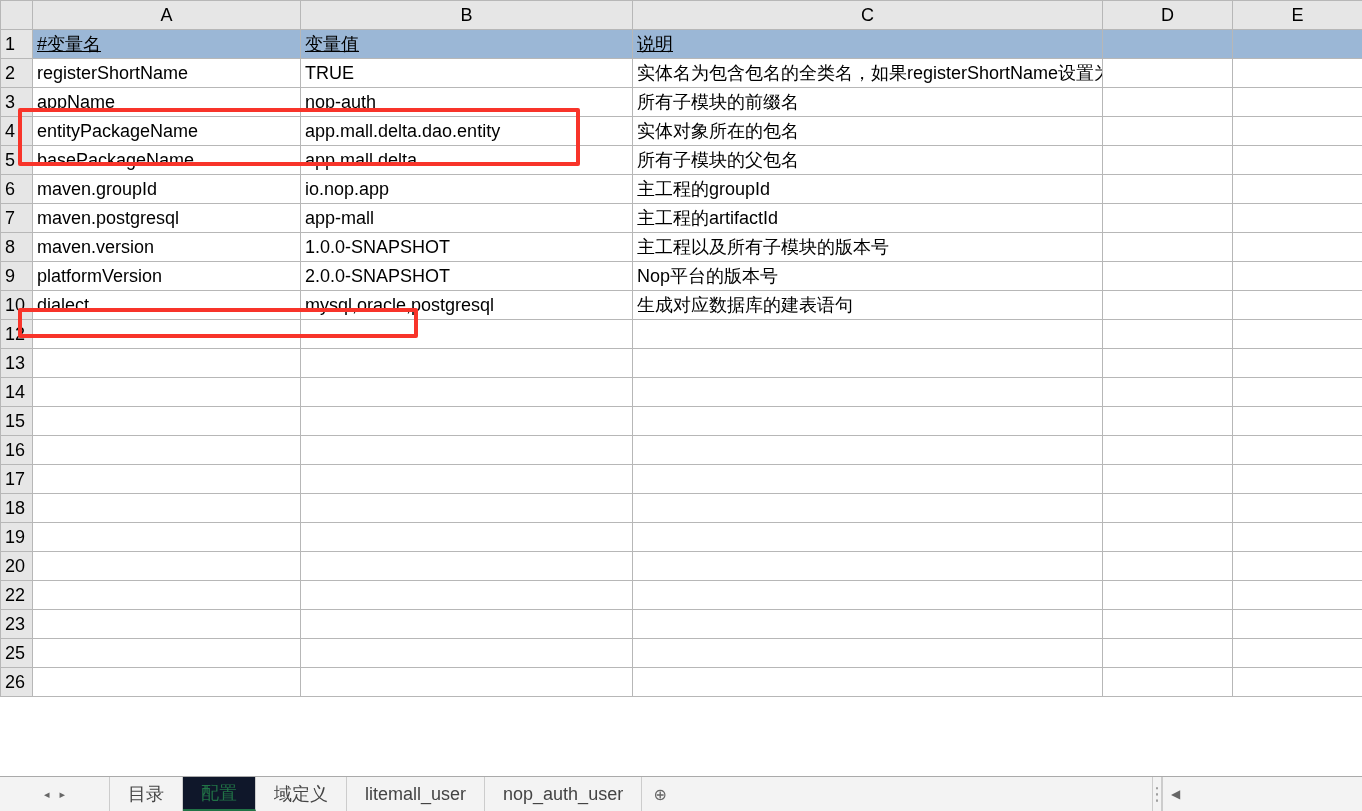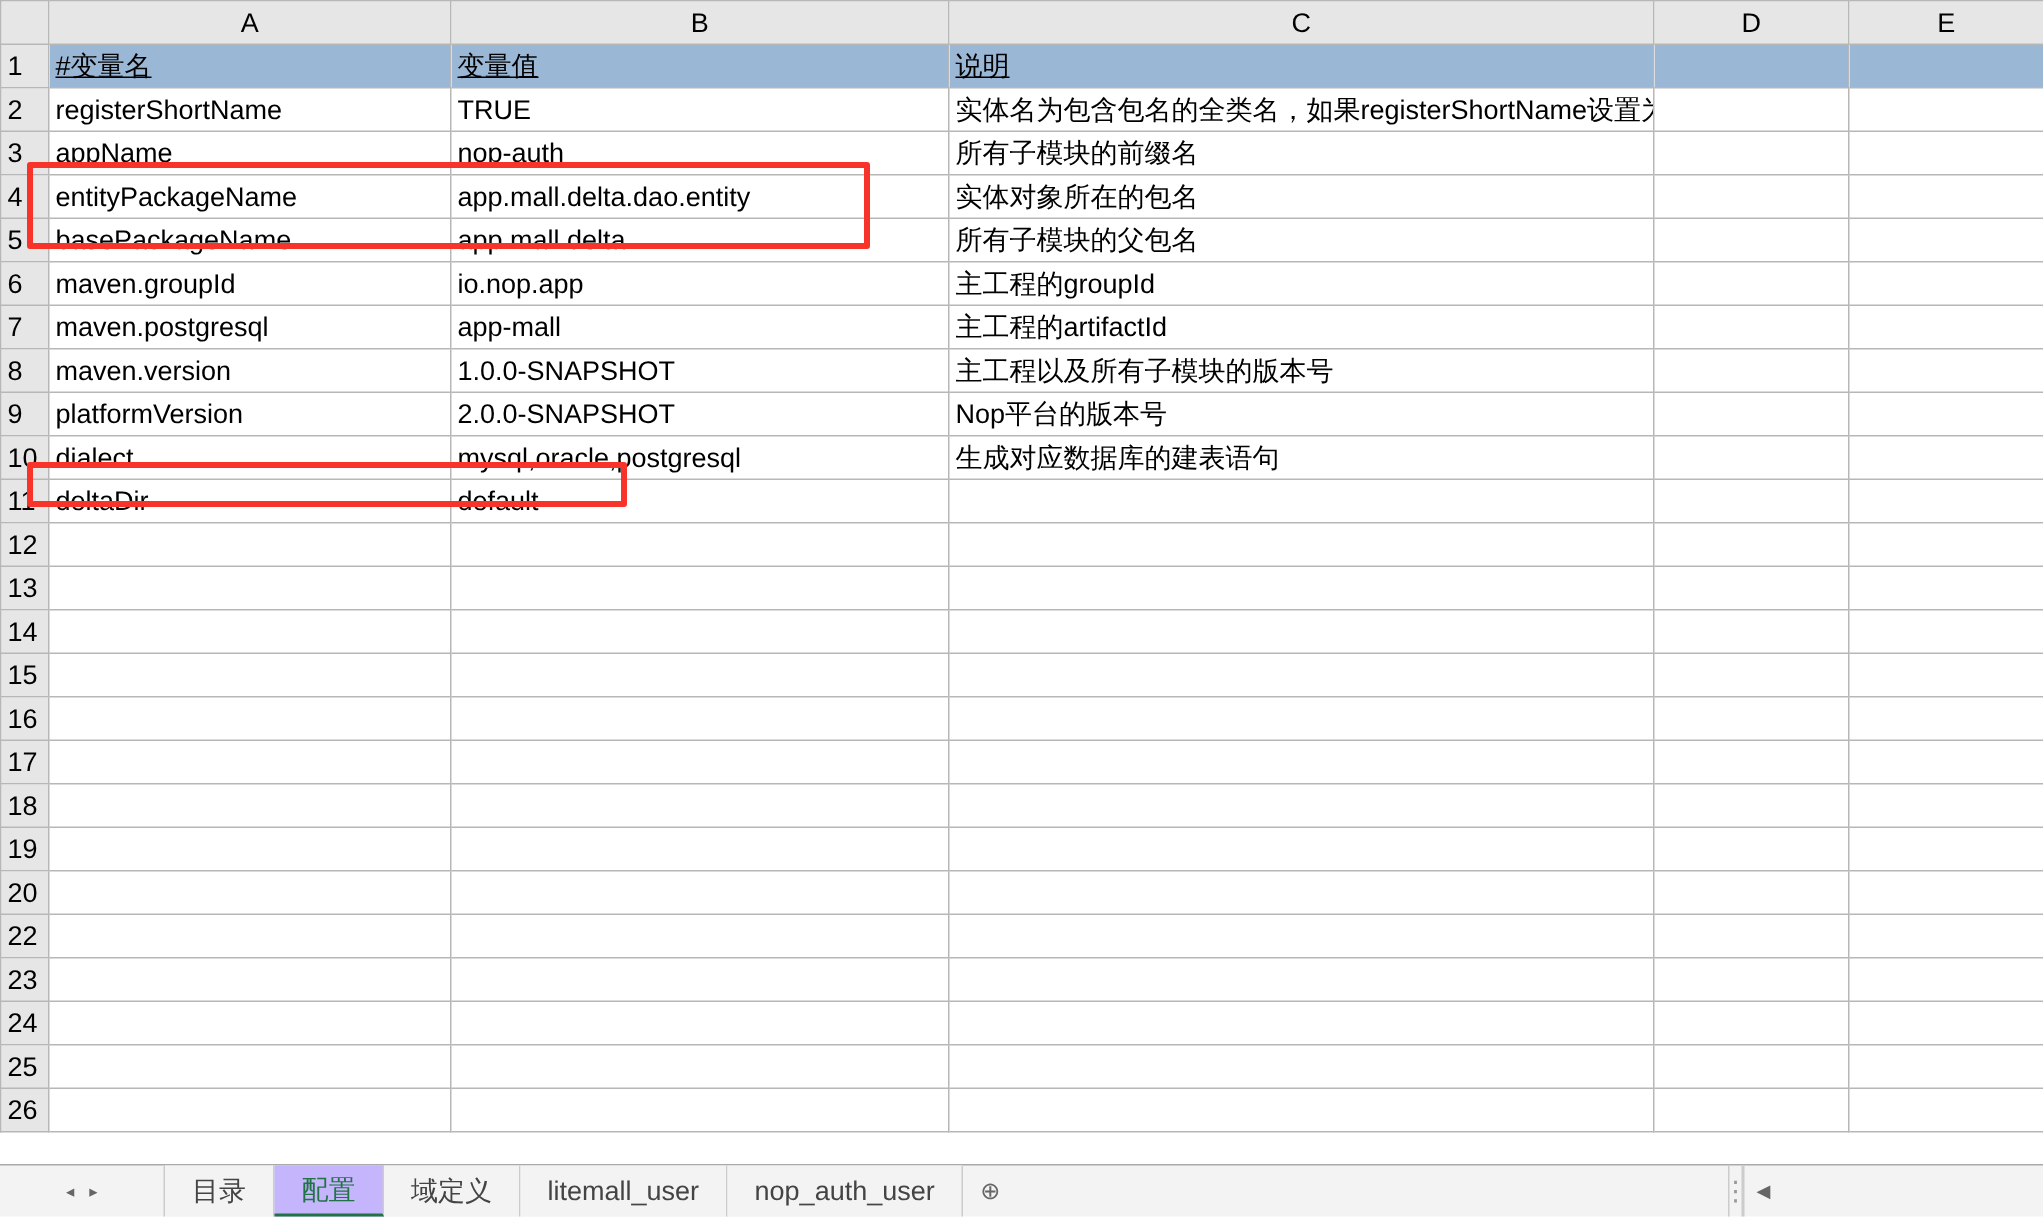--- a/index.html
+++ b/index.html
@@ -123,21 +123,21 @@
   .tab {
     padding: 0 18px;
     display: flex;
     align-items: center;
     border-right: 1px solid #ccc;
     background: #f3f3f3;
     color: #444;
     cursor: default;
   }
   .tab.active {
-    background: #c4b5fd;
+    background: #0f172a;
     color: #217346;
     border-bottom: 2px solid #217346;
   }
   .tab-add {
     width: 36px;
     display: flex;
     align-items: center;
     justify-content: center;
     color: #666;
     font-size: 16px;
@@ -277,28 +277,20 @@
 
     <tr>
       <td class="rownum">10</td>
       <td class="cell">dialect</td>
       <td class="cell">mysql,oracle,postgresql</td>
       <td class="cell">生成对应数据库的建表语句</td>
       <td class="cell"></td>
       <td class="cell"></td>
     </tr>
 
-    <tr>
-      <td class="rownum">11</td>
-      <td class="cell">deltaDir</td>
-      <td class="cell">default</td>
-      <td class="cell"></td>
-      <td class="cell"></td>
-      <td class="cell"></td>
-    </tr>
 
     <tr>
           <td class="rownum">12</td>
           <td class="cell"></td>
           <td class="cell"></td>
           <td class="cell"></td>
           <td class="cell"></td>
           <td class="cell"></td>
         </tr>
     <tr>
@@ -368,28 +360,20 @@
     <tr>
           <td class="rownum">22</td>
           <td class="cell"></td>
           <td class="cell"></td>
           <td class="cell"></td>
           <td class="cell"></td>
           <td class="cell"></td>
         </tr>
     <tr>
           <td class="rownum">23</td>
-          <td class="cell"></td>
-          <td class="cell"></td>
-          <td class="cell"></td>
-          <td class="cell"></td>
-          <td class="cell"></td>
-        </tr>
-    <tr>
-          <td class="rownum">24</td>
           <td class="cell"></td>
           <td class="cell"></td>
           <td class="cell"></td>
           <td class="cell"></td>
           <td class="cell"></td>
         </tr>
     <tr>
           <td class="rownum">25</td>
           <td class="cell"></td>
           <td class="cell"></td>

